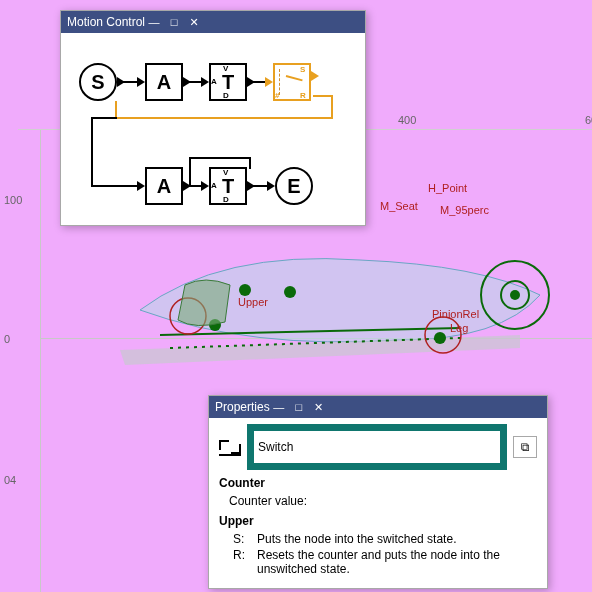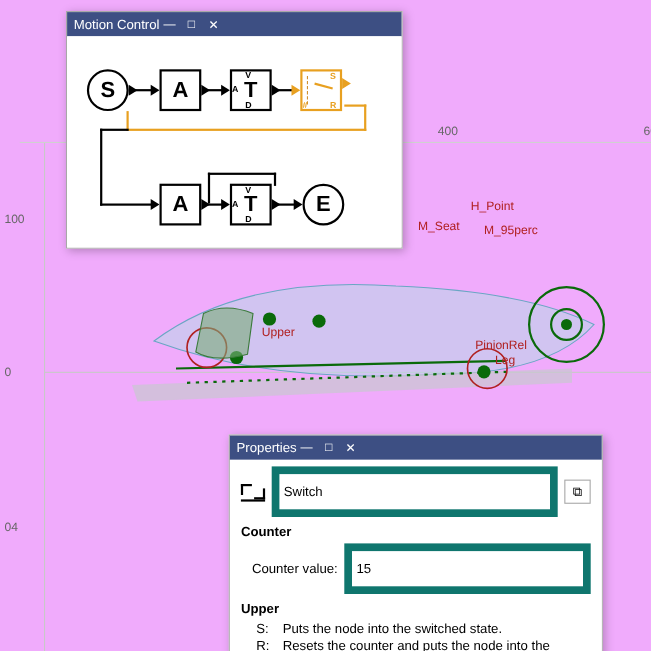--- a/index.html
+++ b/index.html
@@ -163,21 +163,20 @@
   </div>
   <div class="body">
     <div class="namerow">
       <div class="ico"></div>
       <input type="text" value="Switch" style="">
       <div class="copybtn">⧉</div>
     </div>
     <h4>Counter</h4>
     <div class="row">
       <span>Counter value:</span>
-      <input class="cv" type="text" value="15" style="">
     </div>
     <div class="legend">
       <h4>Upper</h4>
       <div class="lg">
         <span class="k">S:</span>
         <span>Puts the node into the switched state.</span>
       </div>
       <div class="lg">
         <span class="k">R:</span>
         <span>Resets the counter and puts the node into the unswitched state.</span>

